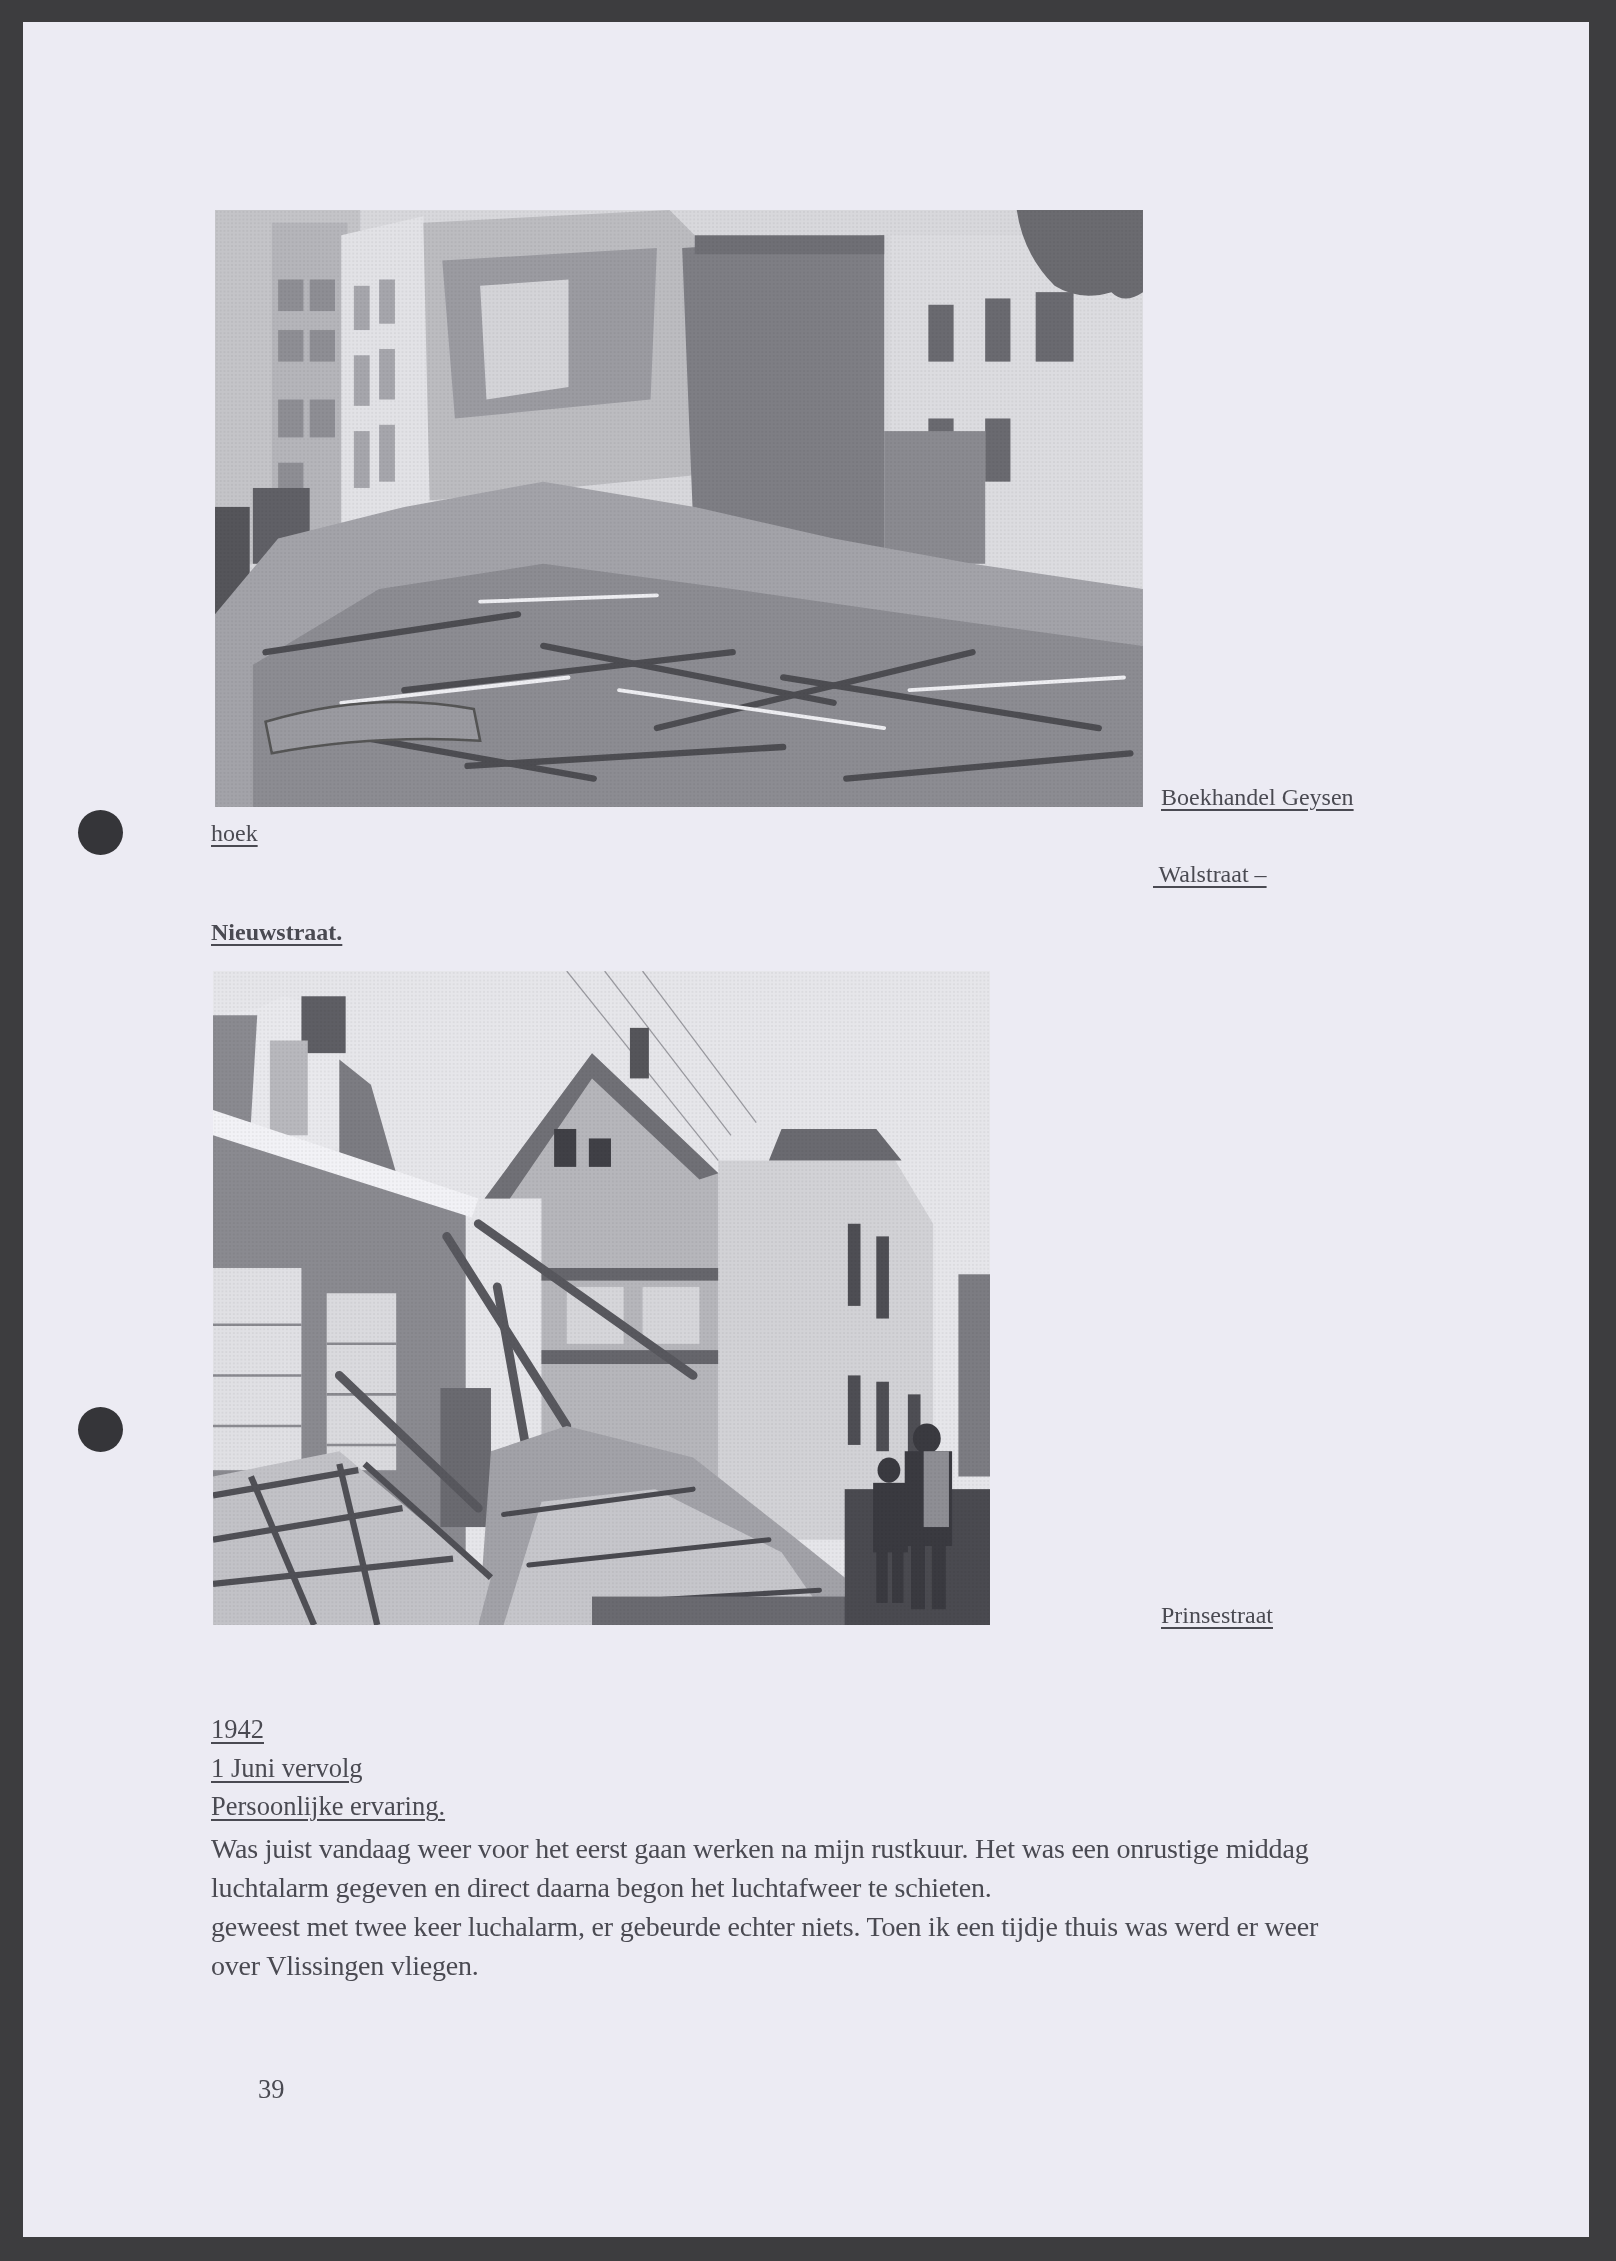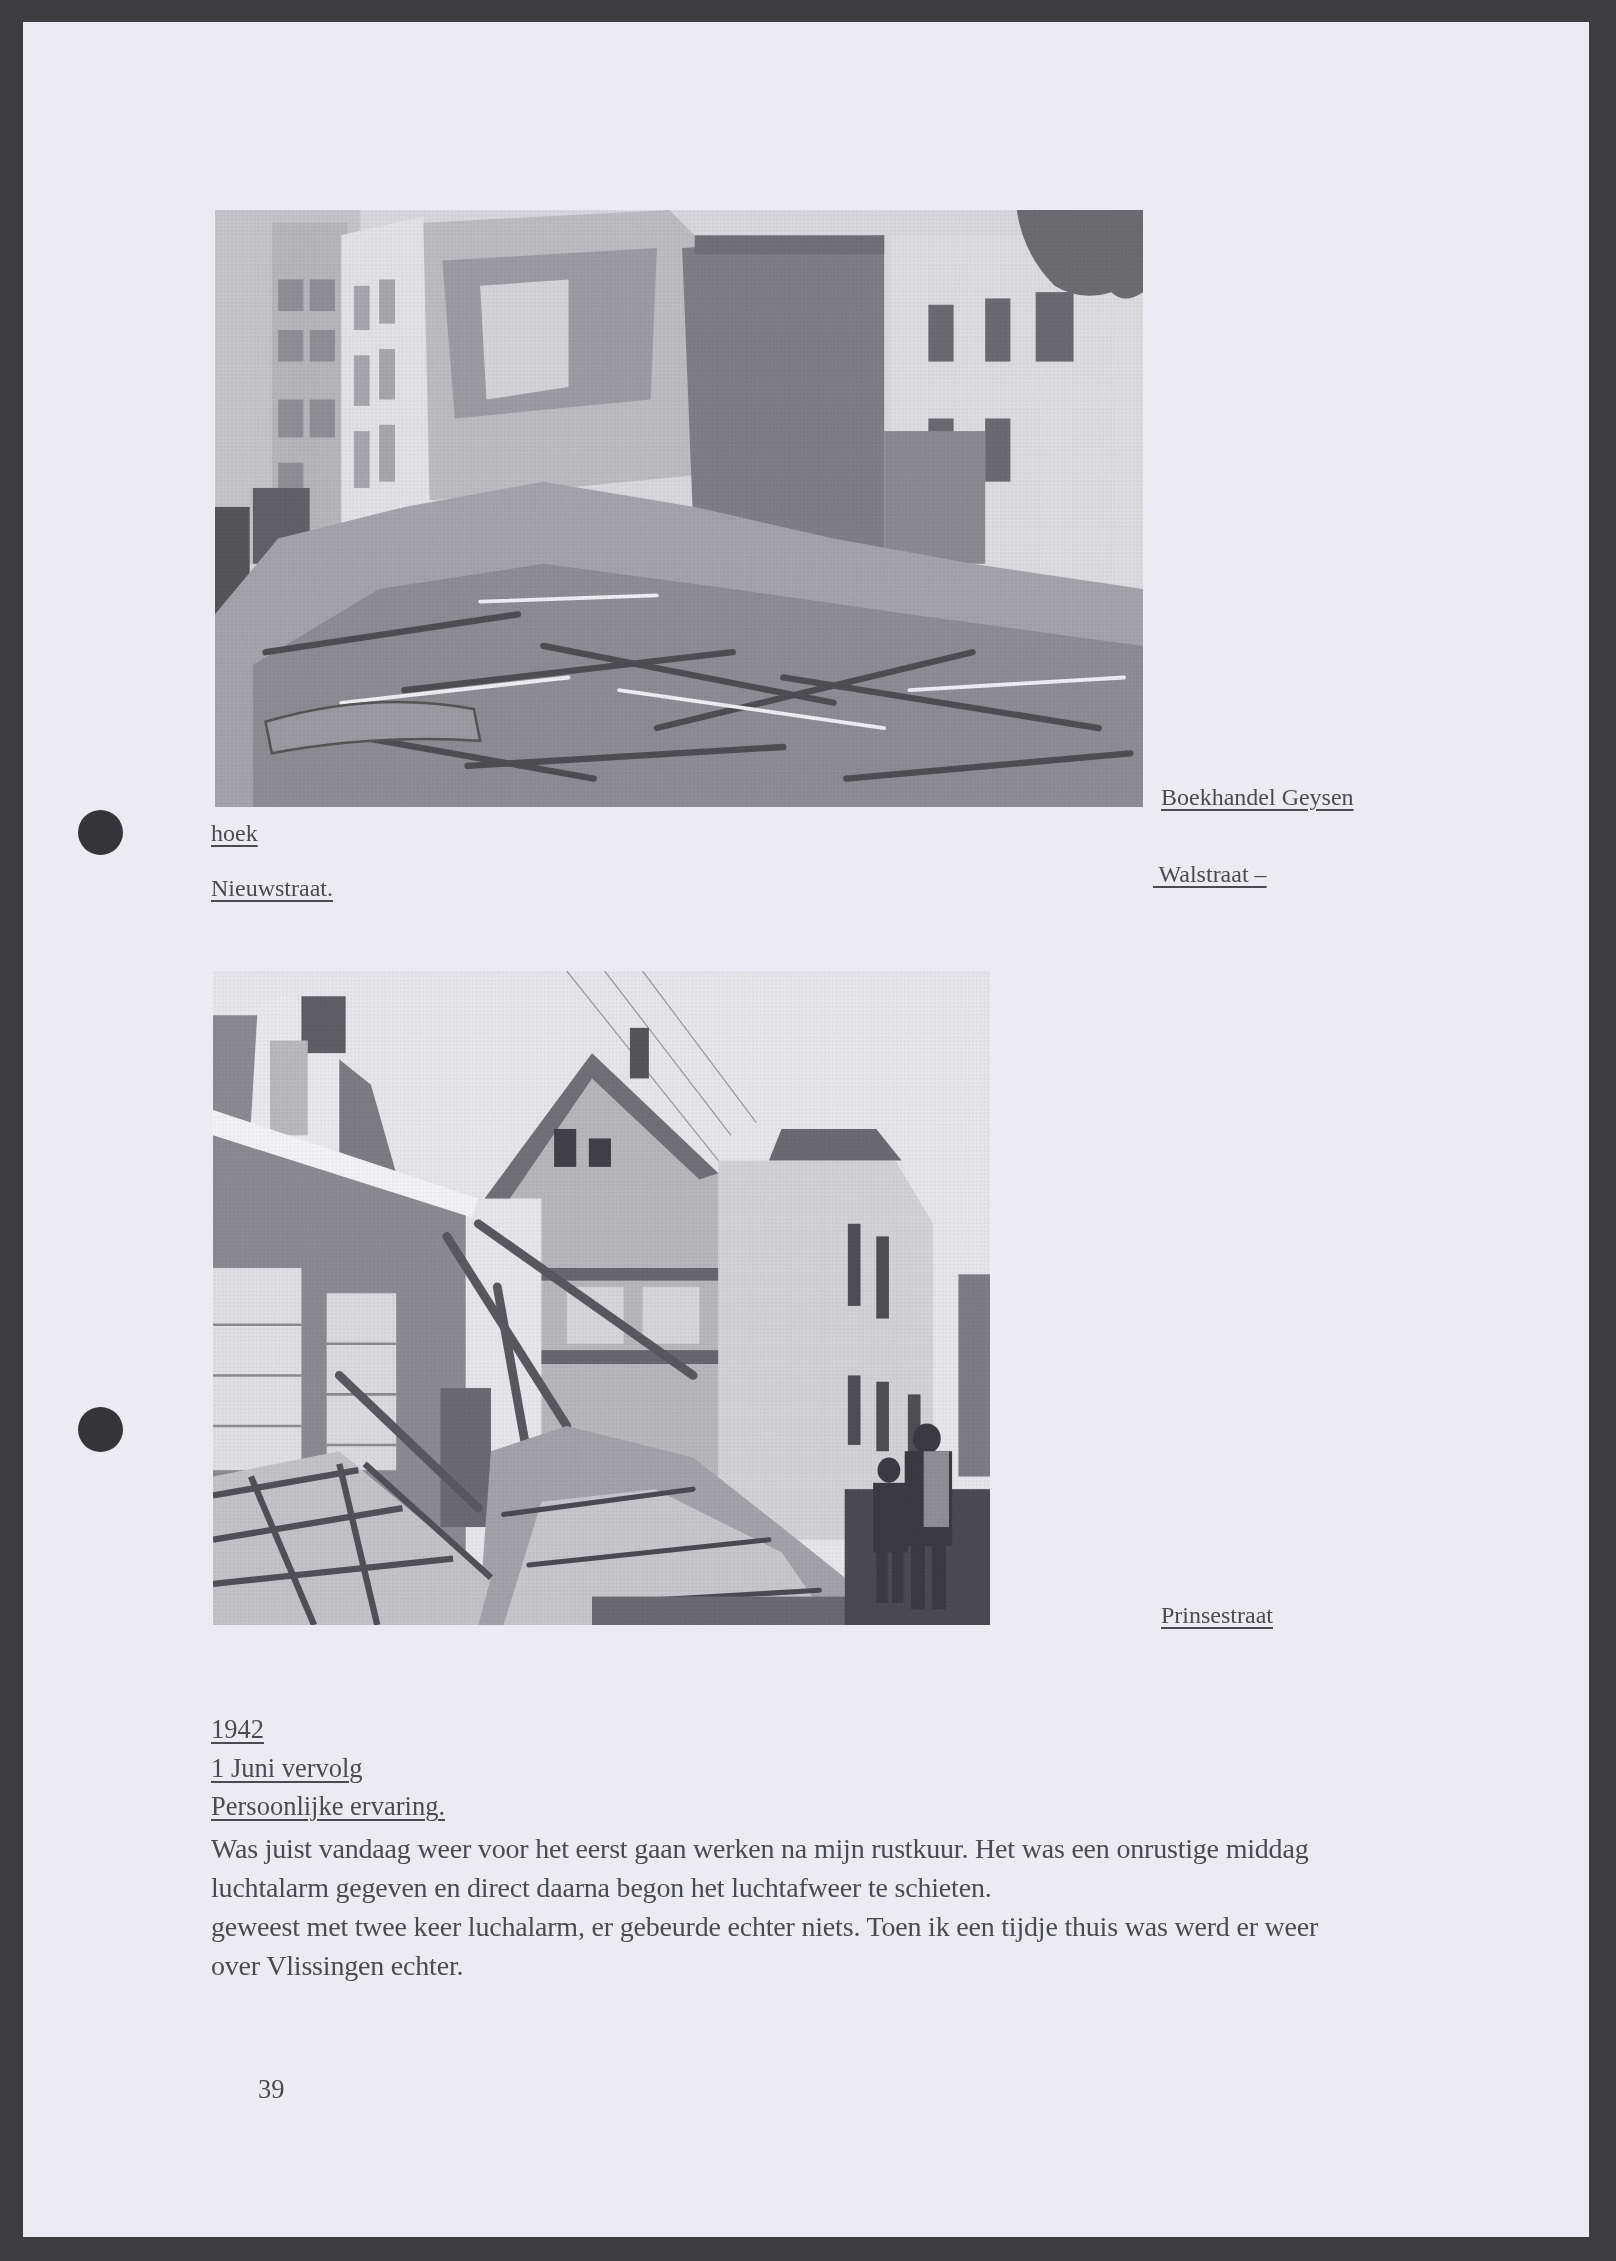--- a/index.html
+++ b/index.html
@@ -141,21 +141,21 @@
     </g>
 
     <path d="M80,810 Q250,760 410,790 L420,840 Q250,830 90,860 Z" fill="#9a9aa0" stroke="#555" stroke-width="4"></path>
     <rect width="1470" height="945" fill="url(#ht1)"></rect>
   </svg>
 </div>
 
 <div class="txt u" style="left:1161px; top:781px;">Boekhandel Geysen</div>
 <div class="txt u" style="left:211px; top:817px;">hoek</div>
 <div class="txt u" style="left:1153px; top:858px; white-space:pre;"> Walstraat –</div>
-<div class="txt u" style="left:211px; top:872px;">Nieuwstraat.</div>
+<div class="txt u" style="left:211px; top:916px;font-weight:bold;">Nieuwstraat.</div>
 
 <div class="photo" style="left:213px; top:971px; width:777px; height:654px;">
   <svg viewBox="0 0 1230 1035" preserveAspectRatio="none">
     <defs>
       <pattern id="ht2" width="6" height="6" patternUnits="userSpaceOnUse">
         <circle cx="3" cy="3" r="1.2" fill="#000" fill-opacity="0.10"></circle>
       </pattern>
     </defs>
     <rect width="1230" height="1035" fill="#e6e6ea"></rect>
 
@@ -256,17 +256,17 @@
 <div class="txt u" style="left:1161px; top:1599px;">Prinsestraat</div>
 
 <div class="txt u" style="left:211px; top:1713px; font-size:26.5px;">1942</div>
 <div class="txt u" style="left:211px; top:1752px; font-size:26.5px;">1 Juni vervolg</div>
 <div class="txt u" style="left:211px; top:1790px; font-size:26.5px;">Persoonlijke ervaring.</div>
 
 <div class="body-text" style="left:211px; top:1829px;">
   <span class="line">Was juist vandaag weer voor het eerst gaan werken na mijn rustkuur. Het was een onrustige middag</span>
   <span class="line">luchtalarm gegeven en direct daarna begon het luchtafweer te schieten.</span>
   <span class="line">geweest met twee keer luchalarm, er gebeurde echter niets. Toen ik een tijdje thuis was werd er weer</span>
-  <span class="line">over Vlissingen echter.</span>
+  <span class="line">over Vlissingen vliegen.</span>
 </div>
 
 <div class="txt" style="left:210px; top:2073px; font-size:26.5px;margin-left:48px;">39</div>
 
 
 </body></html>

